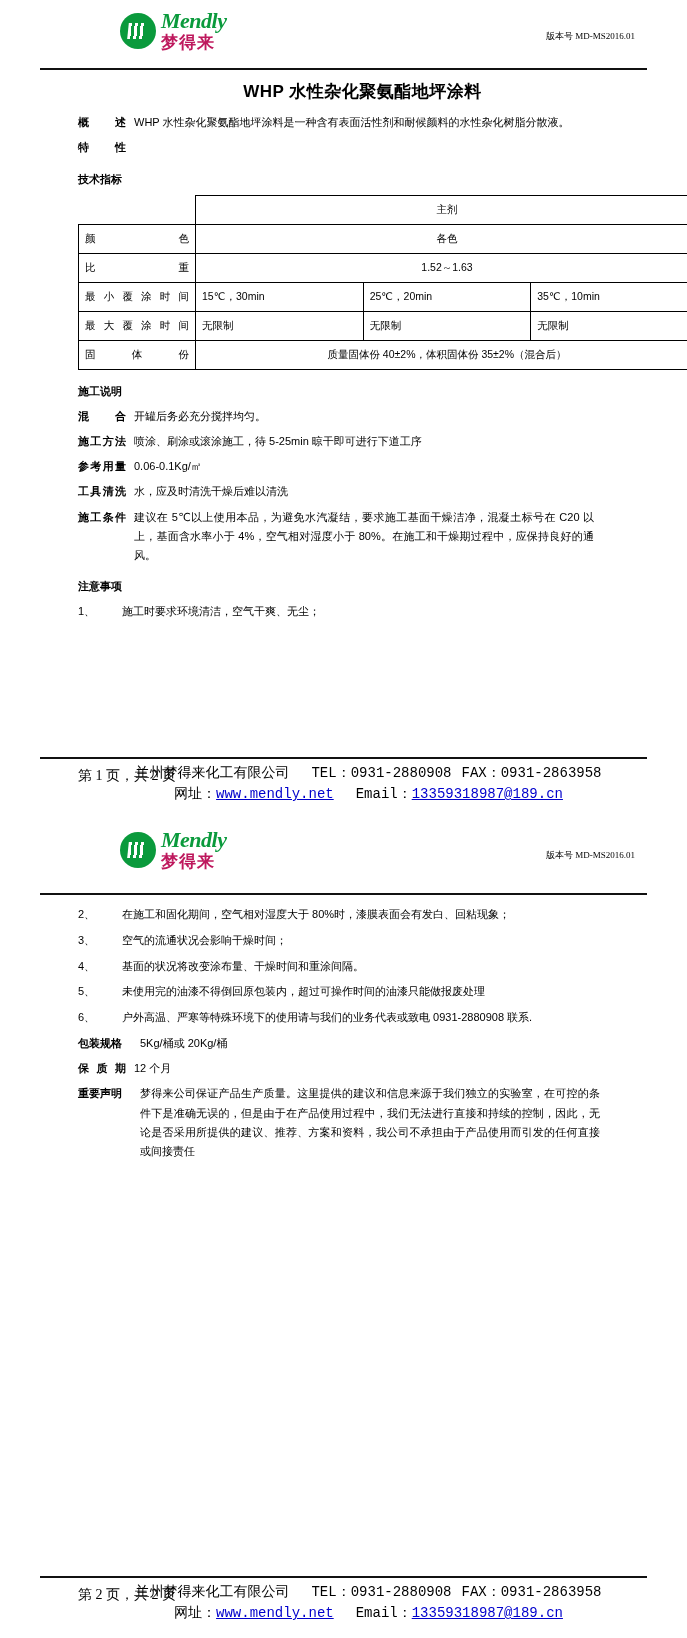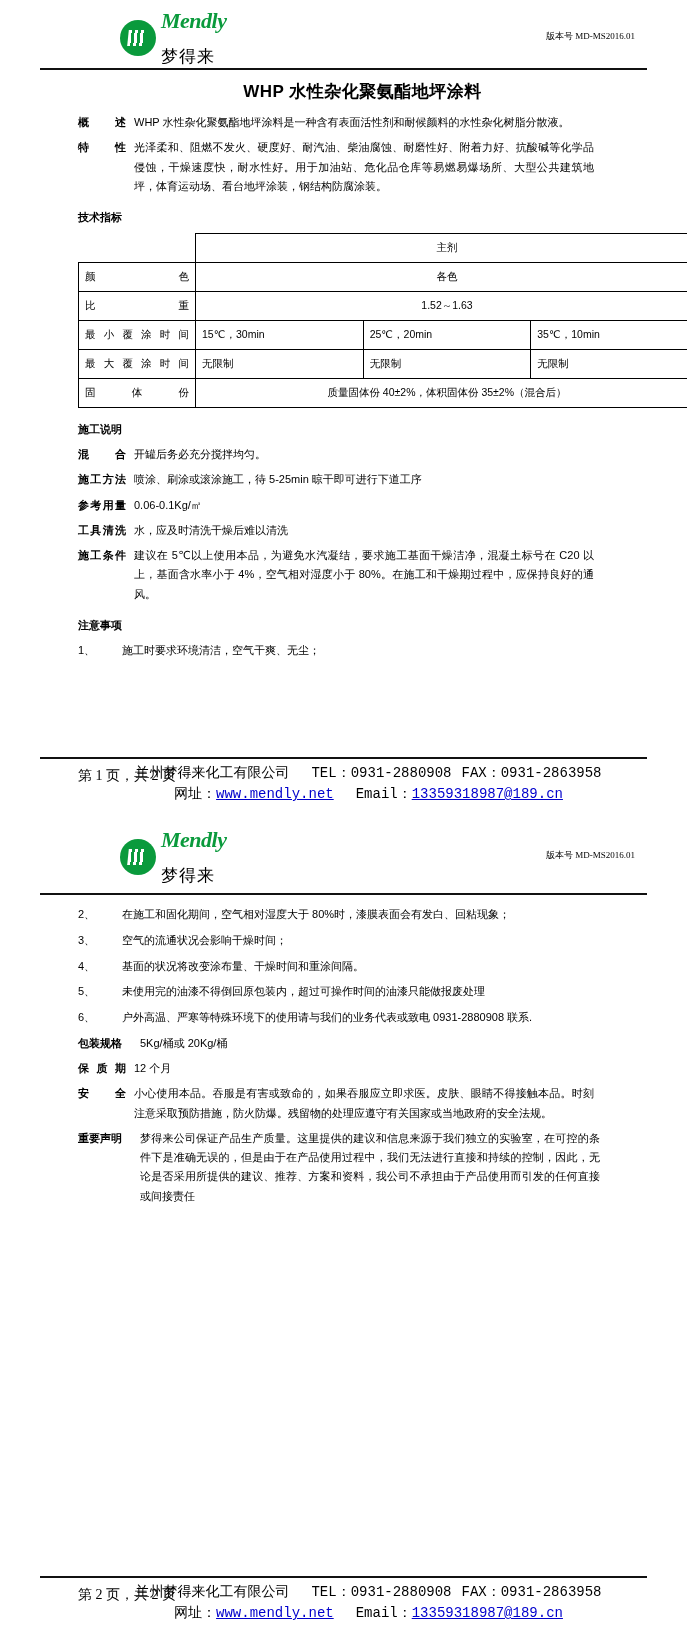--- a/index.html
+++ b/index.html
@@ -61,24 +61,24 @@
   .logo-en {
     font-family: "Liberation Serif", "DejaVu Serif", serif;
     font-size: 22px;
     font-weight: bold;
     font-style: italic;
     color: #0a9a3c;
     letter-spacing: -0.5px;
   }
   .logo-cn {
     font-size: 17px;
-    font-weight: normal;
-    color: #000000;
+    font-weight: bold;
+    color: #be185d;
     letter-spacing: 1px;
-    margin-top: 16px;
+    margin-top: 2px;
   }
   .version-no {
     position: absolute;
     right: 12px;
     top: 30px;
     font-size: 9px;
     font-family: "Liberation Serif", "DejaVu Serif", serif;
     padding-left: 27px;
   }
   .header-rule {
@@ -222,21 +222,20 @@
   <hr class="header-rule">
 
   <div class="doc-title">WHP 水性杂化聚氨酯地坪涂料</div>
 
   <div class="row">
     <div class="lbl">概述</div>
     <div class="val">WHP 水性杂化聚氨酯地坪涂料是一种含有表面活性剂和耐候颜料的水性杂化树脂分散液。</div>
   </div>
   <div class="row">
     <div class="lbl">特性</div>
-    <div class="val">光泽柔和、阻燃不发火、硬度好、耐汽油、柴油腐蚀、耐磨性好、附着力好、抗酸碱等化学品侵蚀，干燥速度快，耐水性好。用于加油站、危化品仓库等易燃易爆场所、大型公共建筑地坪，体育运动场、看台地坪涂装，钢结构防腐涂装。</div>
   </div>
 
   <div class="section-head">技术指标</div>
 
   <table class="spec">
     <tbody>
         <tr>
       <td class="k nb"></td>
       <td class="center" colspan="3">主剂</td>
     </tr>
@@ -350,24 +349,20 @@
 
   <div class="row">
     <div class="lbl wide">包装规格</div>
     <div class="val">5Kg/桶或 20Kg/桶</div>
   </div>
   <div class="row">
     <div class="lbl">保 质 期</div>
     <div class="val">12 个月</div>
   </div>
   <div class="row">
-    <div class="lbl">安　全</div>
-    <div class="val">小心使用本品。吞服是有害或致命的，如果吞服应立即求医。皮肤、眼睛不得接触本品。时刻注意采取预防措施，防火防爆。残留物的处理应遵守有关国家或当地政府的安全法规。</div>
-  </div>
-  <div class="row">
     <div class="lbl wide">重要声明</div>
     <div class="val">梦得来公司保证产品生产质量。这里提供的建议和信息来源于我们独立的实验室，在可控的条件下是准确无误的，但是由于在产品使用过程中，我们无法进行直接和持续的控制，因此，无论是否采用所提供的建议、推荐、方案和资料，我公司不承担由于产品使用而引发的任何直接或间接责任</div>
   </div>
 
   <div class="footer">
     <hr class="footer-rule">
     <div class="footer-inner">
       <div class="footer-page">第 2 页，共 2 页</div>
       <div class="footer-center">
         <div>

